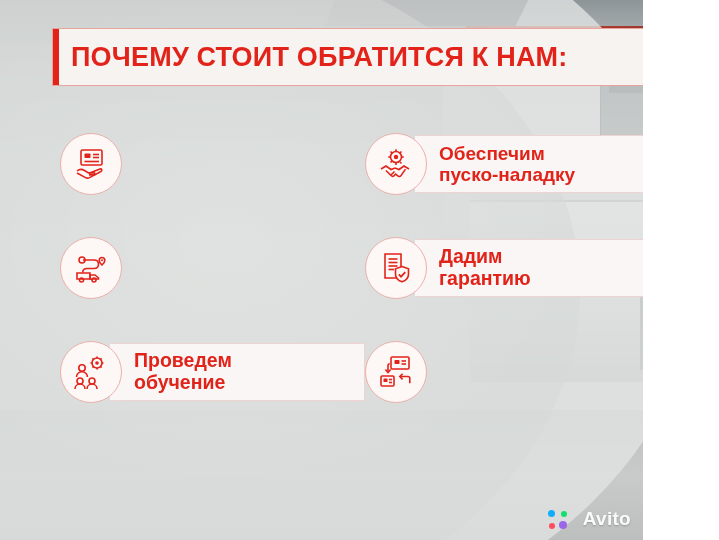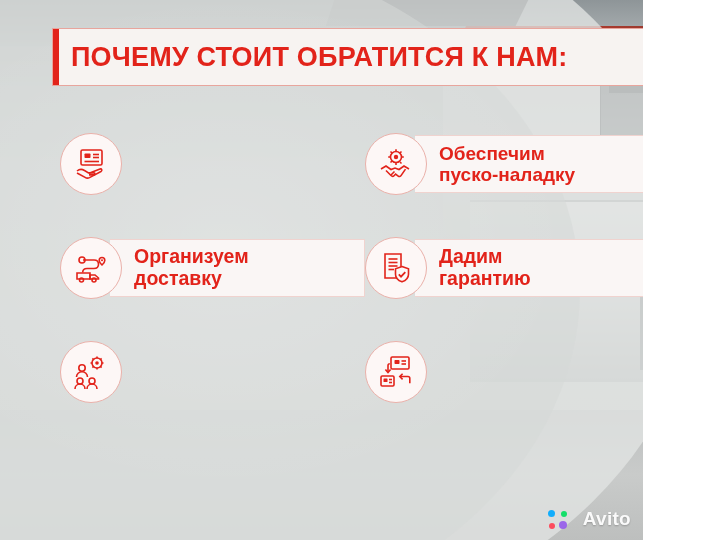--- a/index.html
+++ b/index.html
@@ -282,24 +282,20 @@
             <path d="M12 12h11c3 0 4.5 2 4.5 4.2 0 2.6-2 4.3-4.6 4.3H16c-2.6 0-4.3 1.6-4.3 3.9"></path>
             <circle cx="11" cy="12" r="3"></circle>
             <path d="M31 9.5c1.6 0 2.8 1.3 2.8 2.9 0 2-2.8 4.6-2.8 4.6s-2.8-2.6-2.8-4.6c0-1.6 1.2-2.9 2.8-2.9z"></path>
             <circle cx="31" cy="12.3" r="1" fill="#e2231a" stroke="none"></circle>
             <path d="M6 25h13v6H6z"></path>
             <path d="M19 27h5l3.5 3v1H19z"></path>
             <circle cx="10.5" cy="32" r="2"></circle>
             <circle cx="23" cy="32" r="2"></circle>
           </svg>
         </div>
-        <div class="label-plate">
-          <span class="label-text">Организуем
-доставку</span>
-        </div>
       </div>
 
       <div class="cell">
         <div class="icon-circle">
           <svg width="40" height="40" viewBox="0 0 40 40" fill="none" stroke="#e2231a" stroke-width="1.6">
             <path d="M9 6h16v24H9z"></path>
             <line x1="12.5" y1="11" x2="21.5" y2="11"></line>
             <line x1="12.5" y1="14.5" x2="21.5" y2="14.5"></line>
             <line x1="12.5" y1="18" x2="21.5" y2="18"></line>
             <line x1="12.5" y1="21.5" x2="18" y2="21.5"></line>
@@ -323,20 +319,24 @@
             <circle cx="26" cy="11" r="5"></circle>
             <circle cx="26" cy="11" r="1.8" fill="#e2231a" stroke="none"></circle>
             <path d="M26 4.5v1.8M26 15.8v1.8M19.5 11h1.8M30.7 11h1.8M21.4 6.4l1.3 1.3M29.3 14.3l1.3 1.3M30.6 6.4l-1.3 1.3M21.4 15.6l1.3-1.3"></path>
             <circle cx="11" cy="16" r="3.2"></circle>
             <path d="M5.5 25c0-3 2.5-5.2 5.5-5.2s5.5 2.2 5.5 5.2"></path>
             <circle cx="9" cy="29" r="3"></circle>
             <path d="M4 37c0-2.8 2.2-5 5-5s5 2.2 5 5"></path>
             <circle cx="21" cy="29" r="3"></circle>
             <path d="M16 37c0-2.8 2.2-5 5-5s5 2.2 5 5"></path>
           </svg>
+        </div>
+        <div class="label-plate">
+          <span class="label-text">Проведем
+обучение</span>
         </div>
       </div>
 
       <div class="cell wide">
         <div class="icon-circle">
           <svg width="40" height="40" viewBox="0 0 40 40" fill="none" stroke="#e2231a" stroke-width="1.6">
             <rect x="15" y="5" width="18" height="12" rx="1.2"></rect>
             <rect x="18.5" y="8" width="5" height="4" rx="0.7" fill="#e2231a" stroke="none"></rect>
             <line x1="25.5" y1="9" x2="30" y2="9"></line>
             <line x1="25.5" y1="12" x2="30" y2="12"></line>

